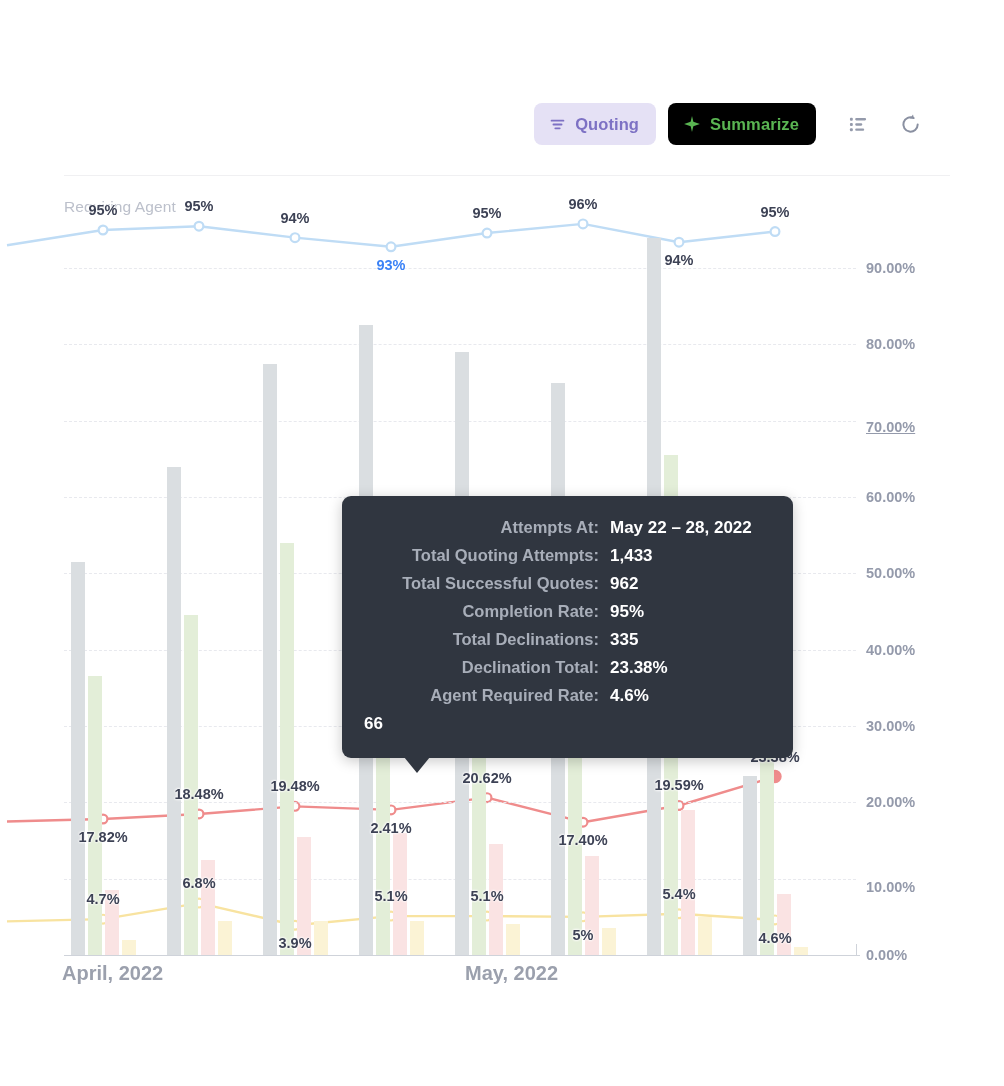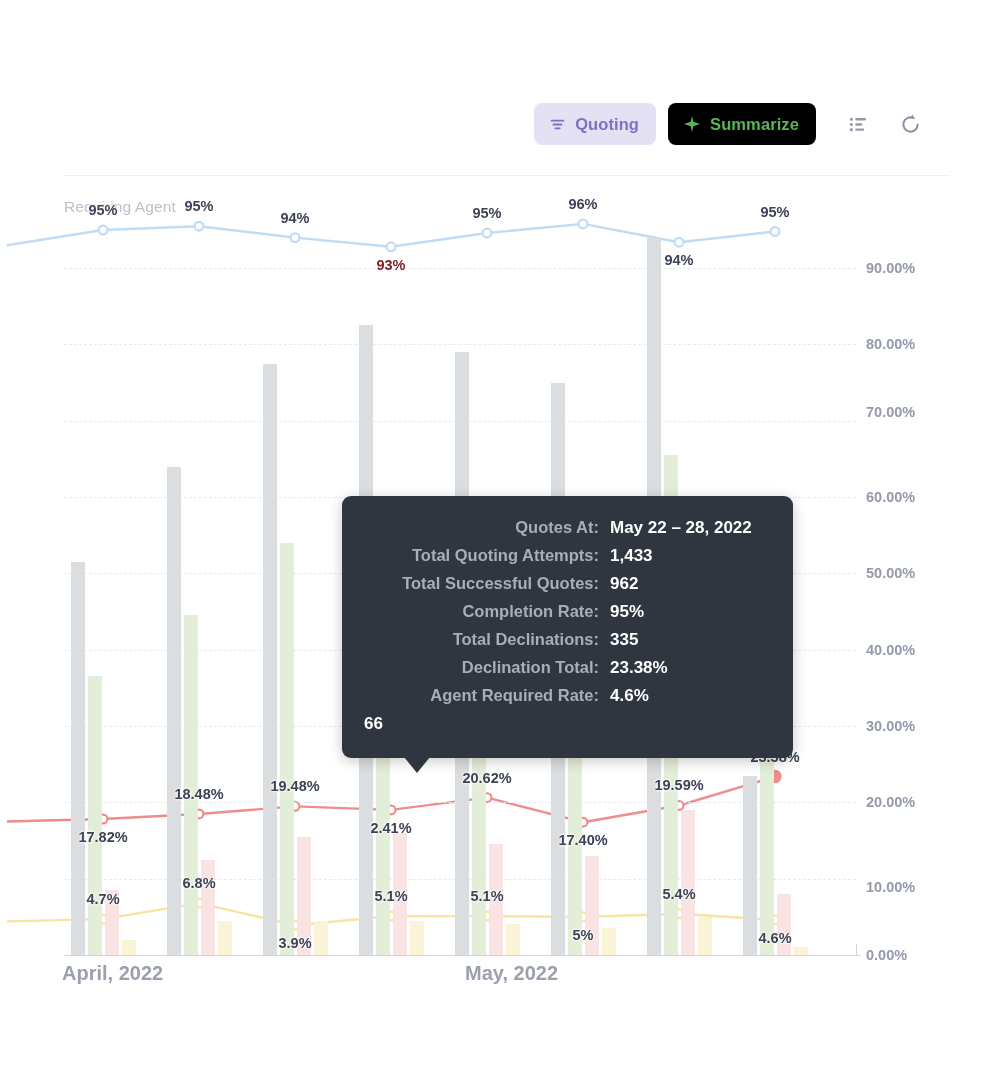--- a/index.html
+++ b/index.html
@@ -241,33 +241,33 @@
   <div class="yaxis-tick-line"></div>
 
   <div id="yticks">
       <div class="ytick" style="top: 955px;">0.00%</div>
       <div class="ytick" style="top: 878.684px; margin-top: 8px;">10.00%</div>
       <div class="ytick" style="top: 802.368px;">20.00%</div>
       <div class="ytick" style="top: 726.053px;">30.00%</div>
       <div class="ytick" style="top: 649.737px;">40.00%</div>
       <div class="ytick" style="top: 573.421px;">50.00%</div>
       <div class="ytick" style="top: 497.105px;">60.00%</div>
-      <div class="ytick" style="top: 412px;">70.00%</div>
+      <div class="ytick" style="top: 427px; text-decoration: underline;">70.00%</div>
       <div class="ytick" style="top: 344.474px;">80.00%</div>
       <div class="ytick" style="top: 268.158px;">90.00%</div>
     </div>
   <div id="xticks">
       <div class="xtick" style="left: 62px;">April, 2022</div>
       <div class="xtick" style="left: 465px;">May, 2022</div>
     </div>
   <div id="dlabels">
       <div class="dlabel" style="color: rgb(61, 66, 85); left: 103px; top: 202px;">95%</div>
       <div class="dlabel" style="color: rgb(61, 66, 85); left: 199px; top: 198.184px;">95%</div>
       <div class="dlabel" style="color: rgb(61, 66, 85); left: 295px; top: 209.632px;">94%</div>
-      <div class="dlabel" style="color: #7f1d1d; left: 391px; top: 256.789px;">93%</div>
+      <div class="dlabel" style="color: #3b82f6; left: 391px; top: 256.789px;">93%</div>
       <div class="dlabel" style="color: rgb(61, 66, 85); left: 487px; top: 205.053px;">95%</div>
       <div class="dlabel" style="color: rgb(61, 66, 85); left: 583px; top: 195.895px;">96%</div>
       <div class="dlabel" style="color: rgb(61, 66, 85); left: 679px; top: 252.211px;">94%</div>
       <div class="dlabel" style="color: rgb(61, 66, 85); left: 775px; top: 203.526px;">95%</div>
       <div class="dlabel" style="color: rgb(61, 66, 85); left: 103px; top: 829.005px;">17.82%</div>
       <div class="dlabel" style="color: rgb(61, 66, 85); left: 199px; top: 785.968px;">18.48%</div>
       <div class="dlabel" style="color: rgb(61, 66, 85); left: 295px; top: 778.337px;">19.48%</div>
       <div class="dlabel" style="color: rgb(61, 66, 85); left: 391px; top: 819.924px;">2.41%</div>
       <div class="dlabel" style="color: rgb(61, 66, 85); left: 487px; top: 769.637px;">20.62%</div>
       <div class="dlabel" style="color: rgb(61, 66, 85); left: 583px; top: 832.211px;">17.40%</div>
@@ -279,21 +279,21 @@
       <div class="dlabel" style="color: rgb(61, 66, 85); left: 391px; top: 888.079px;">5.1%</div>
       <div class="dlabel" style="color: rgb(61, 66, 85); left: 487px; top: 888.079px;">5.1%</div>
       <div class="dlabel" style="color: rgb(61, 66, 85); left: 583px; top: 926.842px;">5%</div>
       <div class="dlabel" style="color: rgb(61, 66, 85); left: 679px; top: 885.789px;">5.4%</div>
       <div class="dlabel" style="color: rgb(61, 66, 85); left: 775px; top: 929.895px;">4.6%</div>
     </div>
 
   <div class="tooltip">
     <div id="tt-rows">
         <div class="tt-row">
-          <div class="tt-key">Quotes At:</div>
+          <div class="tt-key">Attempts At:</div>
           <div class="tt-val">May 22 – 28, 2022</div>
         </div>
         <div class="tt-row">
           <div class="tt-key">Total Quoting Attempts:</div>
           <div class="tt-val">1,433</div>
         </div>
         <div class="tt-row">
           <div class="tt-key">Total Successful Quotes:</div>
           <div class="tt-val">962</div>
         </div>

